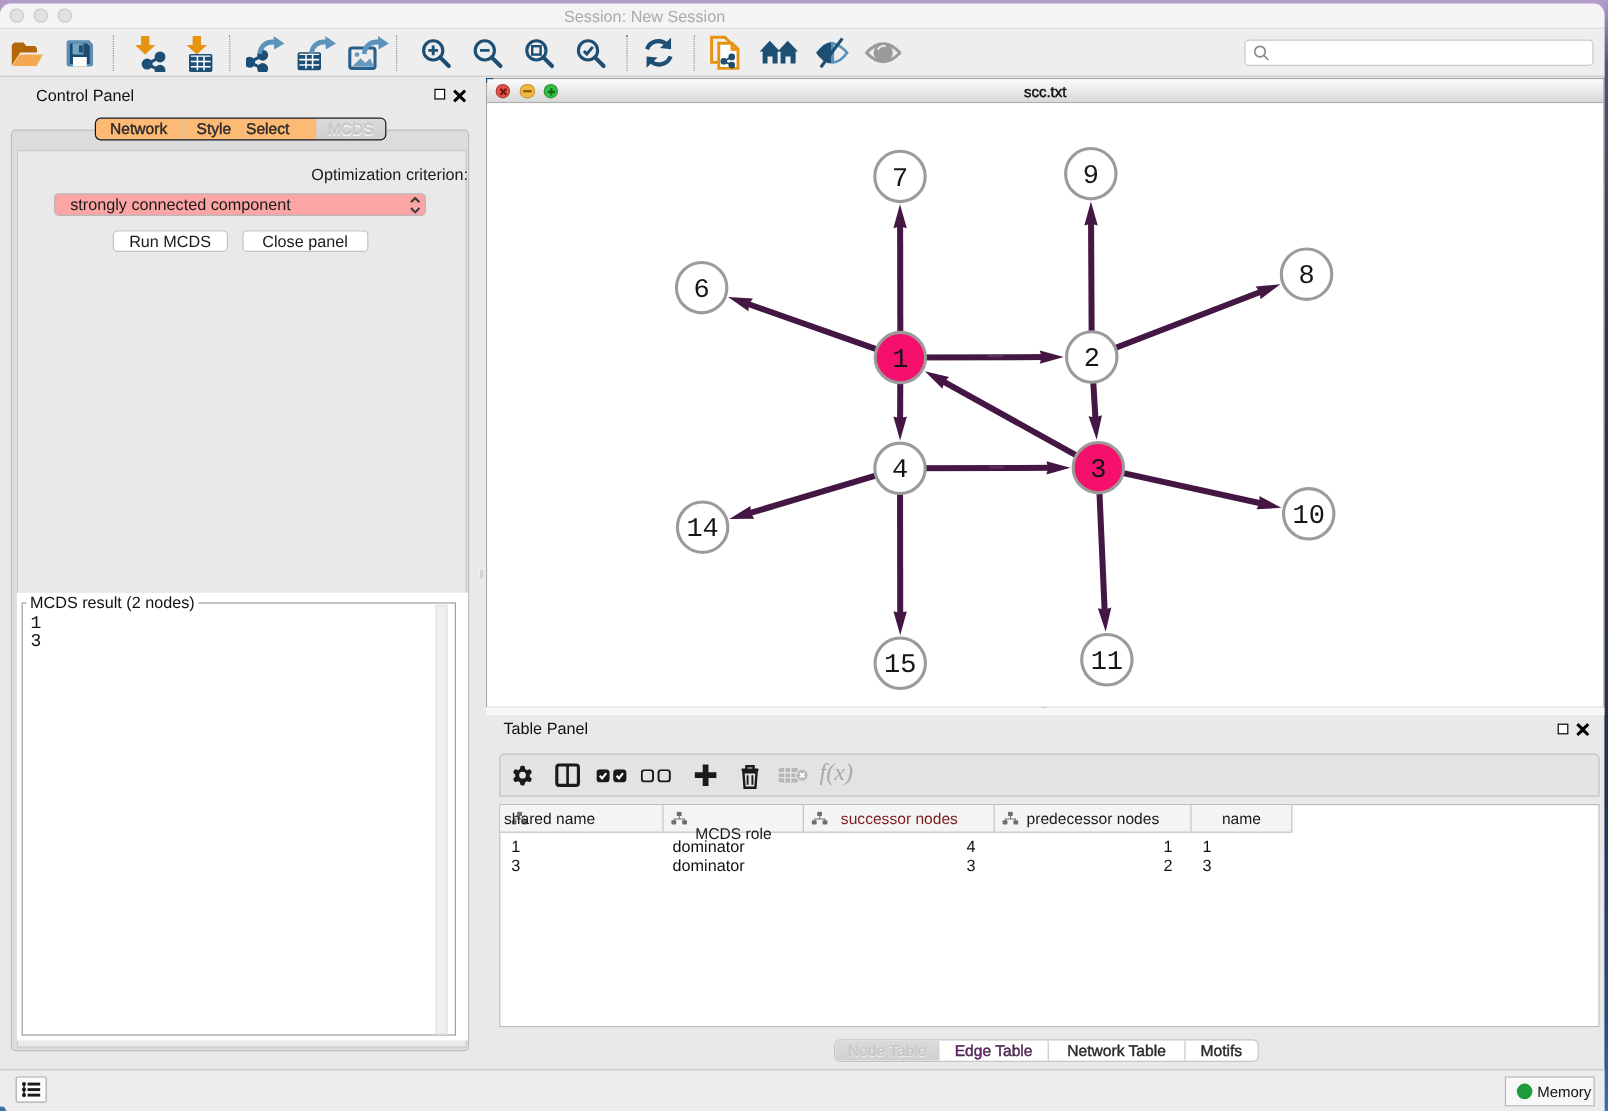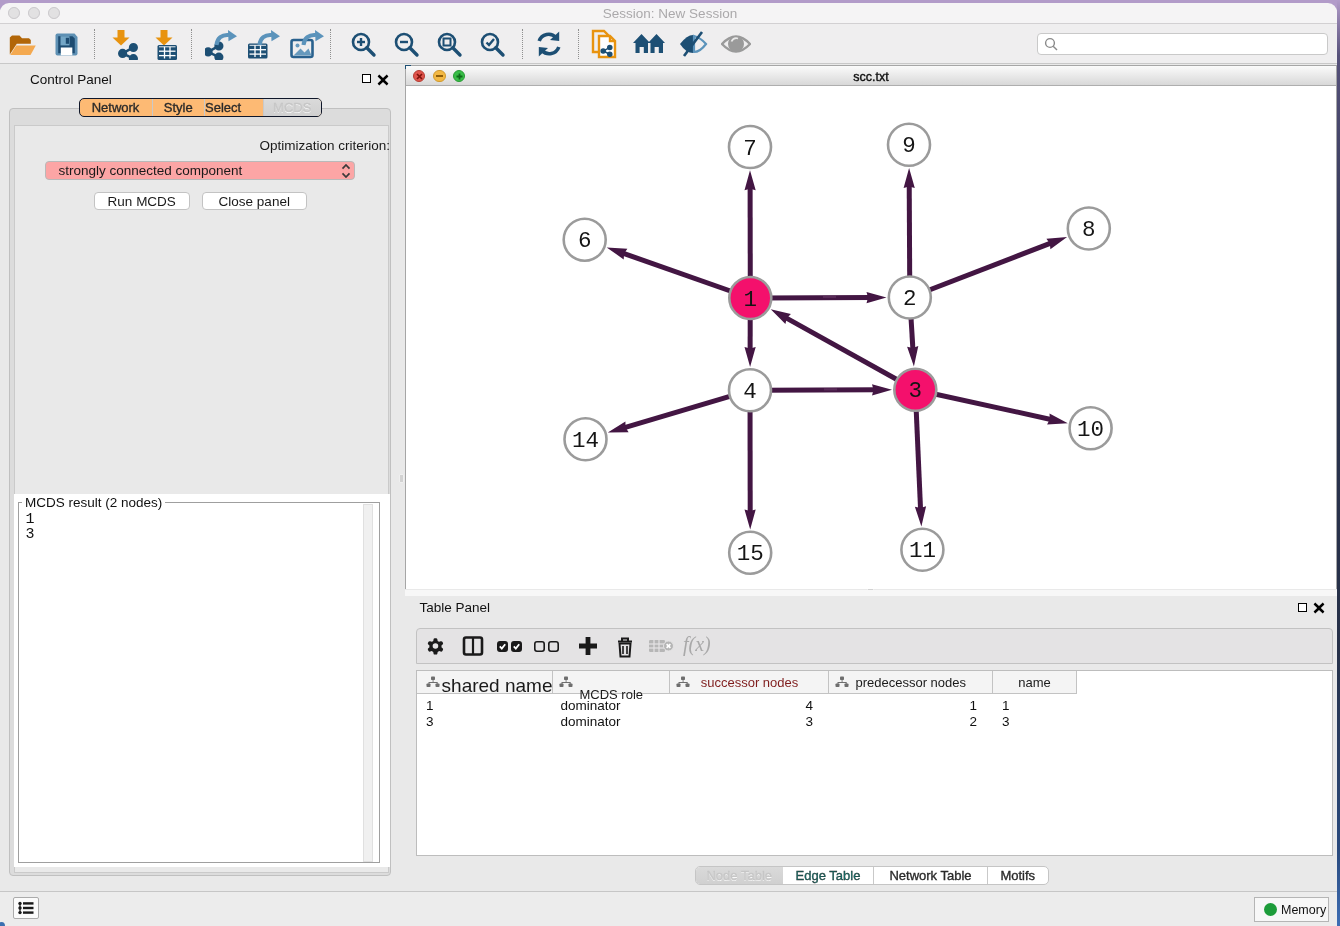--- a/index.html
+++ b/index.html
@@ -7,21 +7,21 @@
 </style></head>
 <body>
 
 <div class="abs" style="left:0;top:0;width:1340px;height:10px;background:#b29bc9"></div>
 <div class="abs" style="left:1336.5px;top:0;width:3.5px;height:926px;background:linear-gradient(#b29bc9 0%,#56517a 6%,#2c3450 30%,#263048 70%,#2a4a7e 92%,#3e6eb5 100%)"></div>
 
 <div class="abs" style="left:0;top:2.5px;width:1336.5px;height:21px;background:#f5f4f5;border-bottom:1px solid #d2d0d2;border-radius:9px 9px 0 0"></div>
 <div class="abs" style="left:8.1px;top:7.1px;width:11.8px;height:11.8px;border-radius:50%;background:#e2e1e2;border:1px solid #c9c7ca"></div>
 <div class="abs" style="left:28px;top:7.1px;width:11.8px;height:11.8px;border-radius:50%;background:#e2e1e2;border:1px solid #c9c7ca"></div>
 <div class="abs" style="left:47.8px;top:7.1px;width:11.8px;height:11.8px;border-radius:50%;background:#e2e1e2;border:1px solid #c9c7ca"></div>
-<div class="abs" style="left:470px;top:5.5px;width:400px;text-align:center;font-size:13.5px;color:#aba9ab">Session: New Session</div>
+<div class="abs" style="left:470px;top:5.5px;width:400px;text-align:left;font-size:13.5px;color:#aba9ab">Session: New Session</div>
 
 <div class="abs" style="left:0;top:23.5px;width:1336.5px;height:40.5px;background:#efeeef;border-bottom:1px solid #c8c8c8"></div>
 <div style="position:absolute;left:94px;top:29px;height:30px;border-left:1px dotted #8f8f8f"></div>
 <div style="position:absolute;left:191px;top:29px;height:30px;border-left:1px dotted #8f8f8f"></div>
 <div style="position:absolute;left:330px;top:29px;height:30px;border-left:1px dotted #8f8f8f"></div>
 <div style="position:absolute;left:522px;top:29px;height:30px;border-left:1px dotted #8f8f8f"></div>
 <div style="position:absolute;left:578px;top:29px;height:30px;border-left:1px dotted #8f8f8f"></div>
 <svg style="position:absolute;left:7.0px;top:31.0px" width="30" height="26" viewBox="0 0 30 26">
     <path d="M2.8 23.5 V6.5 L5 4.5 h7.5 l2.5 2.8 h7 l1.8 1.8 v3.7 h-14 Z" fill="#b26608"></path>
     <path d="M9.3 14.5 h19.5 l-5.3 9.5 H3.2 Z" fill="#f4a950"></path>
@@ -315,21 +315,21 @@
 <div class="abs" style="left:416.5px;top:671px;width:660px;height:22.5px;background:#f4f4f4;border-bottom:1px solid #c3c3c3"></div>
 <div style="position:absolute;left:420px;top:671px;width:132.5px;height:22px;border-right:1px solid #c3c3c3;"></div>
 <svg style="position:absolute;left:426px;top:676px" width="14" height="12" viewBox="0 0 14 12">
     <g fill="#6e6e6e">
       <rect x="5" y="0.5" width="4" height="3.6" rx="0.8"></rect>
       <rect x="0.5" y="7.5" width="4" height="3.6" rx="0.8"></rect>
       <rect x="9.5" y="7.5" width="4" height="3.6" rx="0.8"></rect>
       <path d="M6.6 4 h0.9 v2 h4.2 v2 h-0.9 v-1.1 h-7.4 v1.1 h-0.9 v-2 h4.2 Z"></path>
     </g>
   </svg>
-<div style="position:absolute;left:420px;top:674.5px;width:132.5px;text-align:right;font-size:19px;color:#1a1a1a;">shared name</div>
+<div style="position:absolute;left:420px;top:674.5px;width:132.5px;text-align:left;font-size:13px;color:#1a1a1a;">shared name</div>
 <div style="position:absolute;left:552.5px;top:671px;width:117.5px;height:22px;border-right:1px solid #c3c3c3;"></div>
 <svg style="position:absolute;left:558.5px;top:676px" width="14" height="12" viewBox="0 0 14 12">
     <g fill="#6e6e6e">
       <rect x="5" y="0.5" width="4" height="3.6" rx="0.8"></rect>
       <rect x="0.5" y="7.5" width="4" height="3.6" rx="0.8"></rect>
       <rect x="9.5" y="7.5" width="4" height="3.6" rx="0.8"></rect>
       <path d="M6.6 4 h0.9 v2 h4.2 v2 h-0.9 v-1.1 h-7.4 v1.1 h-0.9 v-2 h4.2 Z"></path>
     </g>
   </svg>
 <div style="position:absolute;left:552.5px;top:674.5px;width:117.5px;text-align:center;font-size:13px;color:#1a1a1a;margin-top:12px;">MCDS role</div>
@@ -361,21 +361,21 @@
 <div class="abs" style="left:560.5px;top:713.5px;font-size:13.5px;color:#111">dominator</div>
 <div class="abs" style="left:700px;top:697.5px;width:113px;text-align:right;font-size:13.5px;color:#111">4</div>
 <div class="abs" style="left:700px;top:713.5px;width:113px;text-align:right;font-size:13.5px;color:#111">3</div>
 <div class="abs" style="left:860px;top:697.5px;width:117px;text-align:right;font-size:13.5px;color:#111">1</div>
 <div class="abs" style="left:860px;top:713.5px;width:117px;text-align:right;font-size:13.5px;color:#111">2</div>
 <div class="abs" style="left:1002px;top:697.5px;font-size:13.5px;color:#111">1</div>
 <div class="abs" style="left:1002px;top:713.5px;font-size:13.5px;color:#111">3</div>
 
 <div class="abs" style="left:694.5px;top:866px;width:354px;height:19px;border:1px solid #c5c5c5;border-radius:5px;background:#fff;overflow:hidden;display:flex">
  <div style="width:87.5px;background:linear-gradient(#dadada,#d0d0d0);text-align:center;font-size:13px;font-weight:400;-webkit-text-stroke:0.35px #c6c6c6;color:#c6c6c6;text-shadow:0 1px 0 rgba(255,255,255,0.85);line-height:18px">Node Table</div>
- <div style="width:91px;border-right:1px solid #c9c9c9;text-align:center;font-size:13px;font-weight:400;-webkit-text-stroke:0.35px #2a2a2a;color:#0f766e;line-height:18px">Edge Table</div>
+ <div style="width:91px;border-right:1px solid #c9c9c9;text-align:center;font-size:13px;font-weight:400;-webkit-text-stroke:0.35px #2a2a2a;color:#701a75;line-height:18px">Edge Table</div>
  <div style="width:114px;border-right:1px solid #c9c9c9;text-align:center;font-size:13px;font-weight:400;-webkit-text-stroke:0.35px #2a2a2a;color:#2a2a2a;line-height:18px">Network Table</div>
  <div style="flex:1;text-align:center;font-size:13px;font-weight:400;-webkit-text-stroke:0.35px #2a2a2a;color:#2a2a2a;line-height:18px">Motifs</div>
 </div>
 
 <div class="abs" style="left:0;top:890.5px;width:1336.5px;height:35.5px;background:#ececec;border-top:1px solid #c6c6c6"></div>
 <div class="abs" style="left:12.5px;top:896.5px;width:26.5px;height:22.5px;background:#fbfbfb;border:1px solid #ababab;border-radius:2px"></div>
 <svg class="abs" style="left:18px;top:901px" width="16" height="14" viewBox="0 0 16 14">
     <g fill="#1a1a1a">
       <circle cx="2" cy="2.4" r="1.7"></circle>
       <circle cx="2" cy="7" r="1.7"></circle>

